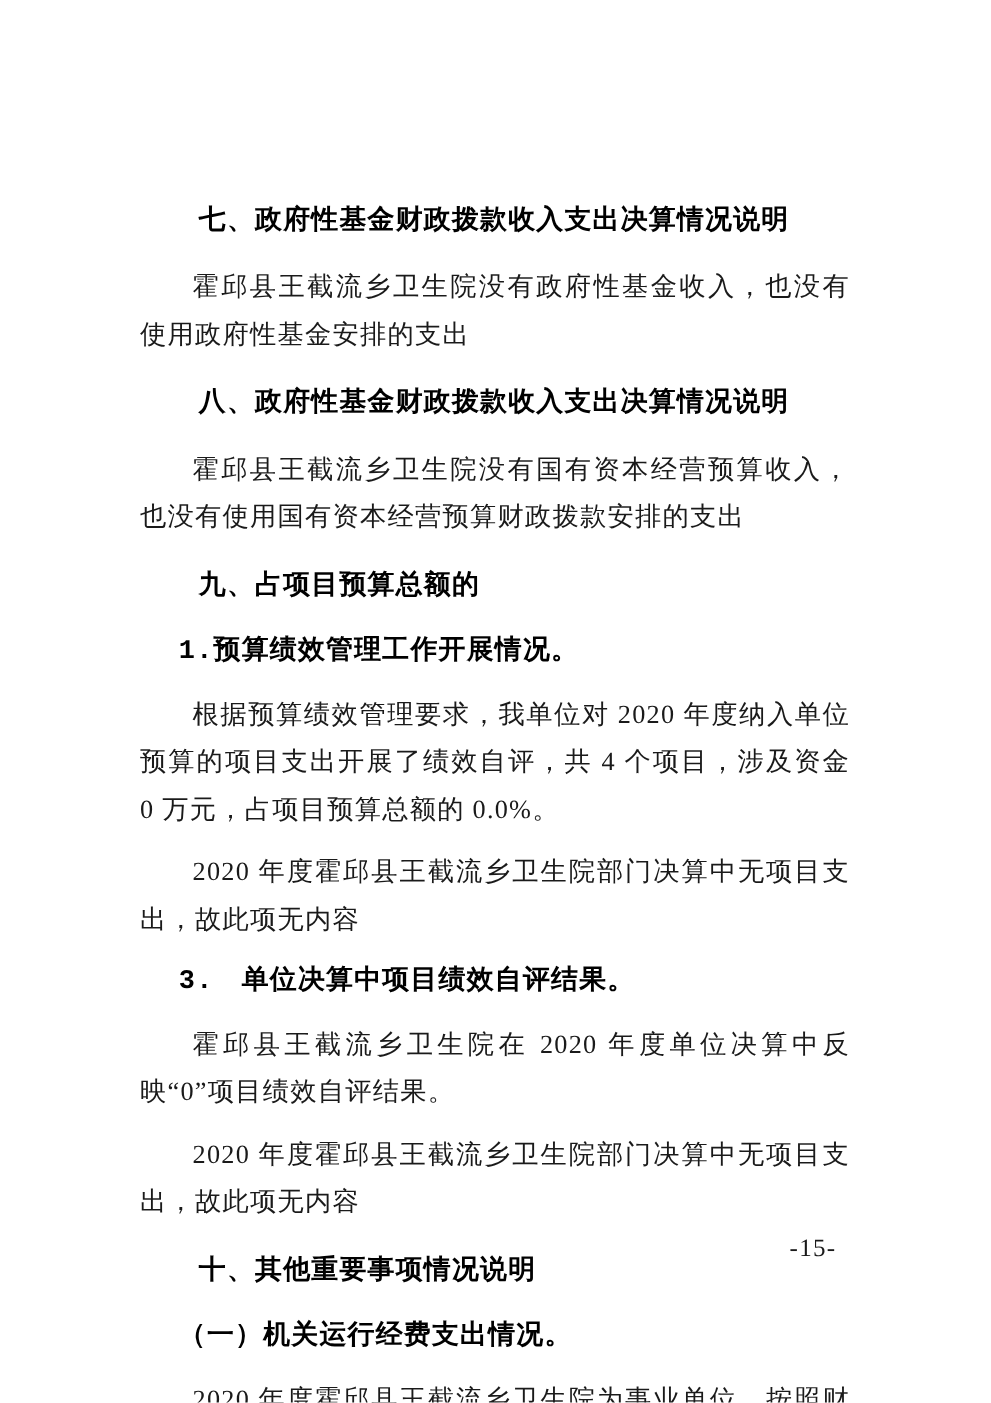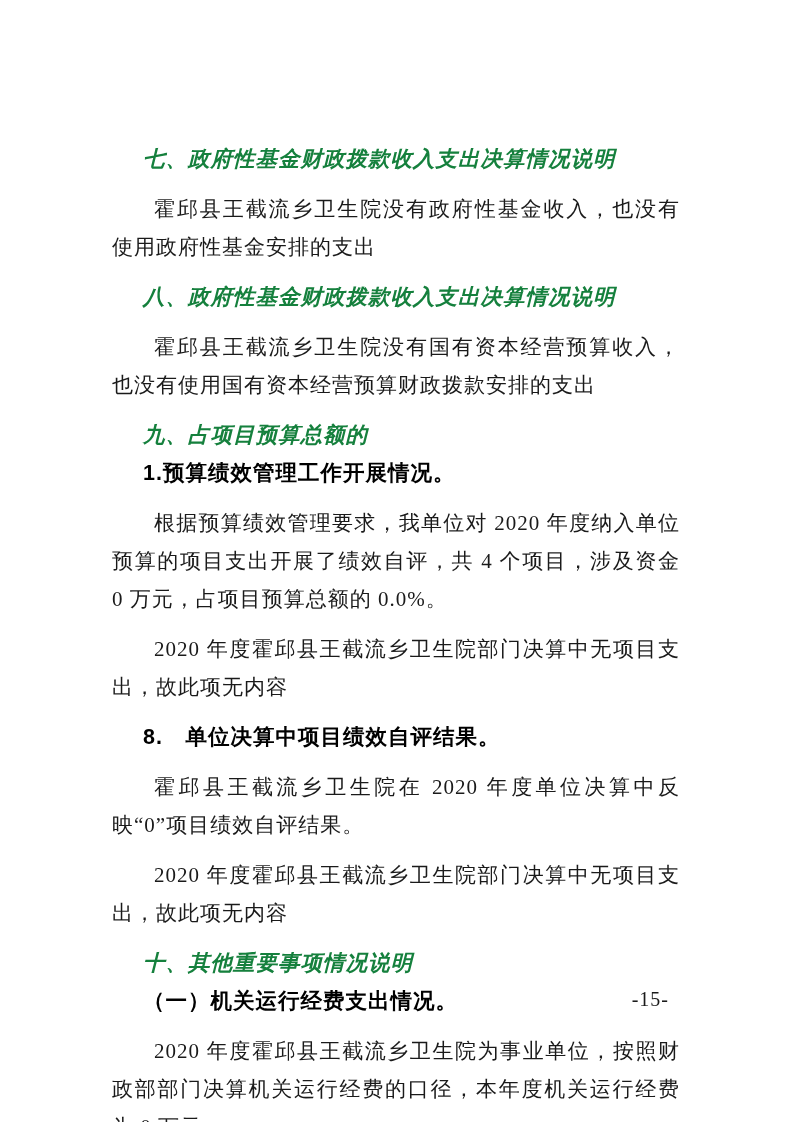--- a/index.html
+++ b/index.html
@@ -18,28 +18,27 @@
     left: 100px;
     top: 140px;
     width: 592px;
     color: #000000;
   }
   .h1 {
     font-family: "Liberation Sans", "DejaVu Sans", sans-serif;
     font-weight: bold;
     font-size: 21.5px;
     line-height: 38px;
-    margin: 0;
+    margin: 16px;
     text-indent: 2em;
     letter-spacing: 1px;
-    color: #15803d;
-    font-style: italic;
+    color: #000000;
   }
   .h2 {
-    font-family: Liberation Sans, sans-serif;
+    font-family: Liberation Mono, monospace;
     font-weight: bold;
     font-size: 21.5px;
     line-height: 38px;
     margin: 0;
     text-indent: 2em;
     letter-spacing: 1px;
     color: #000000;
   }
   .para {
     font-family: "Liberation Serif", "DejaVu Serif", serif;
@@ -70,21 +69,21 @@
 
   <h2 class="h1">八、政府性基金财政拨款收入支出决算情况说明</h2>
   <p class="para">霍邱县王截流乡卫生院没有国有资本经营预算收入，也没有使用国有资本经营预算财政拨款安排的支出</p>
 
   <h2 class="h1">九、占项目预算总额的</h2>
 
   <h3 class="h2">1.预算绩效管理工作开展情况。</h3>
   <p class="para">根据预算绩效管理要求，我单位对 2020 年度纳入单位预算的项目支出开展了绩效自评，共 4 个项目，涉及资金 0 万元，占项目预算总额的 0.0%。</p>
   <p class="para">2020 年度霍邱县王截流乡卫生院部门决算中无项目支出，故此项无内容</p>
 
-  <h3 class="h2">8.　单位决算中项目绩效自评结果。</h3>
+  <h3 class="h2">3.　单位决算中项目绩效自评结果。</h3>
   <p class="para">霍邱县王截流乡卫生院在 2020 年度单位决算中反映“0”项目绩效自评结果。</p>
   <p class="para">2020 年度霍邱县王截流乡卫生院部门决算中无项目支出，故此项无内容</p>
 
   <h2 class="h1">十、其他重要事项情况说明</h2>
 
   <h3 class="h2">（一）机关运行经费支出情况。</h3>
   <p class="para">2020 年度霍邱县王截流乡卫生院为事业单位，按照财政部部门决算机关运行经费的口径，本年度机关运行经费为 0 万元。</p>
 </div>
 
 <div class="page-number">-15-</div>

